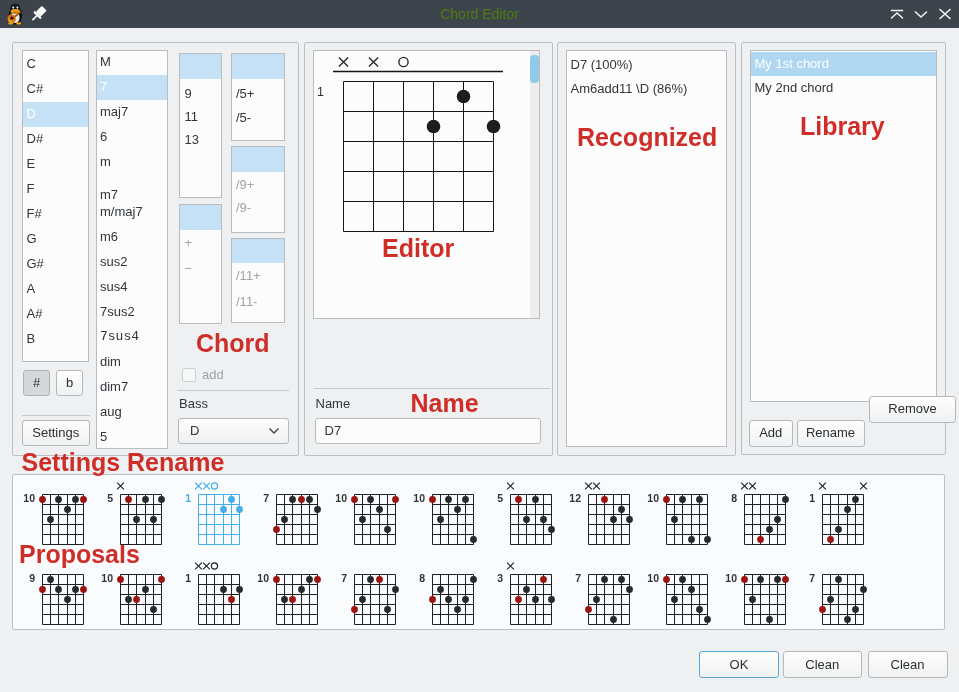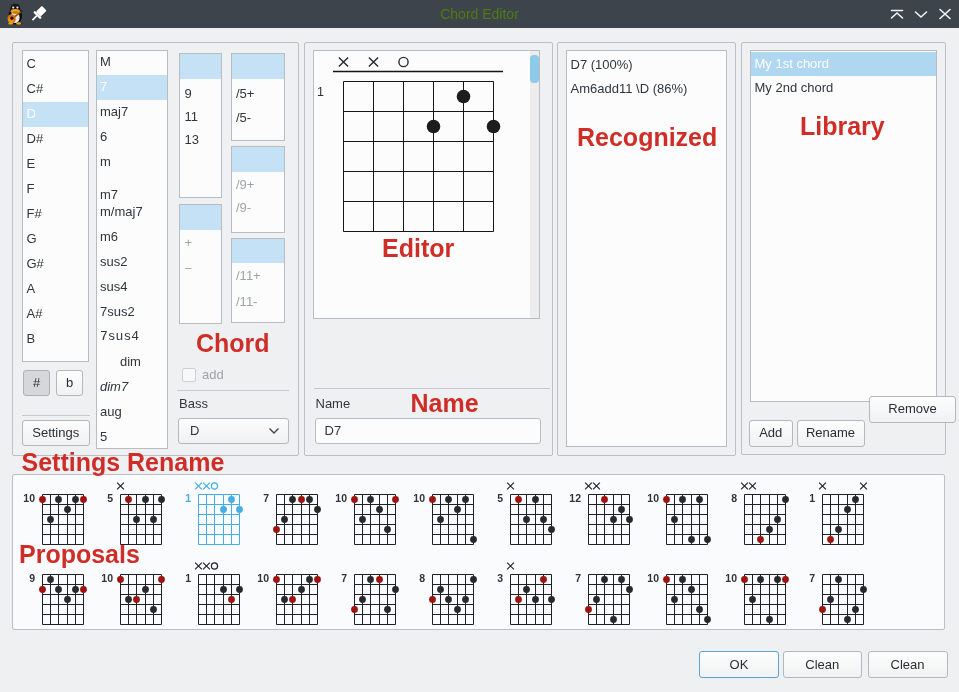--- a/index.html
+++ b/index.html
@@ -76,22 +76,22 @@
 <div class="lbl" style="left:100px;top:102px;line-height:20px;">maj7</div>
 <div class="lbl" style="left:100px;top:127px;line-height:20px;">6</div>
 <div class="lbl" style="left:100px;top:152px;line-height:20px;">m</div>
 <div class="lbl" style="left:100px;top:177px;line-height:20px;margin-top:8px;">m7</div>
 <div class="lbl" style="left:100px;top:202px;line-height:20px;">m/maj7</div>
 <div class="lbl" style="left:100px;top:227px;line-height:20px;">m6</div>
 <div class="lbl" style="left:100px;top:252px;line-height:20px;">sus2</div>
 <div class="lbl" style="left:100px;top:277px;line-height:20px;">sus4</div>
 <div class="lbl" style="left:100px;top:302px;line-height:20px;">7sus2</div>
 <div class="lbl" style="left:100px;top:327px;line-height:20px;font-family:Liberation Mono, monospace;">7sus4</div>
-<div class="lbl" style="left:100px;top:352px;line-height:20px;margin-left:20px;">dim</div>
-<div class="lbl" style="left:100px;top:377px;line-height:20px;font-style:italic;">dim7</div>
+<div class="lbl" style="left:100px;top:352px;line-height:20px;">dim</div>
+<div class="lbl" style="left:100px;top:377px;line-height:20px;">dim7</div>
 <div class="lbl" style="left:100px;top:402px;line-height:20px;">aug</div>
 <div class="lbl" style="left:100px;top:427px;line-height:20px;">5</div>
 <div class="list" style="position:absolute;left:179px;top:53px;width:43px;height:145px;"></div>
     <div class="sel" style="position:absolute;left:180px;top:54px;width:41px;height:24.5px;"></div>
     <div class="lbl" style="left:184.5px;top:83.5px;line-height:20px">9</div>
     <div class="lbl" style="left:184.5px;top:107px;line-height:20px">11</div>
     <div class="lbl" style="left:184.5px;top:129.5px;line-height:20px">13</div>
 <div class="list" style="position:absolute;left:179px;top:204px;width:43px;height:120px;"></div>
     <div class="sel" style="position:absolute;left:180px;top:205px;width:41px;height:25px;"></div>
     <div class="lbl gray" style="left:184.5px;top:232.5px;line-height:20px">+</div>

